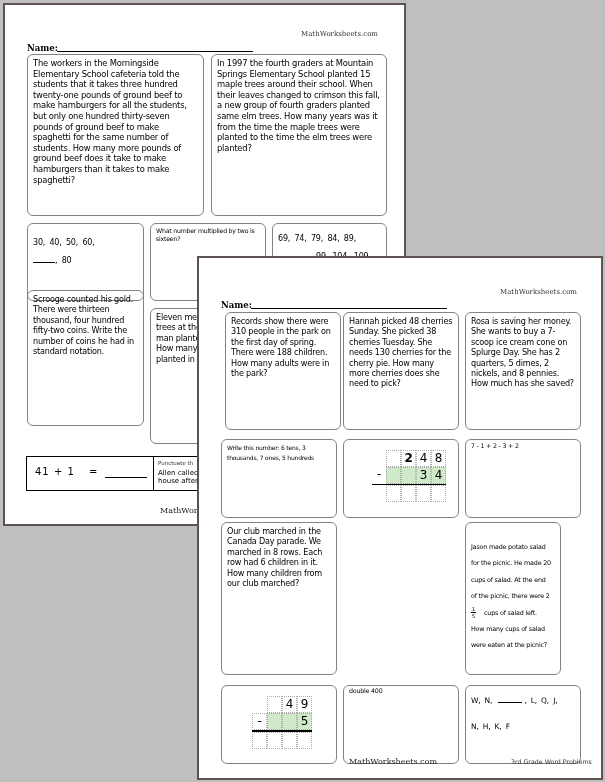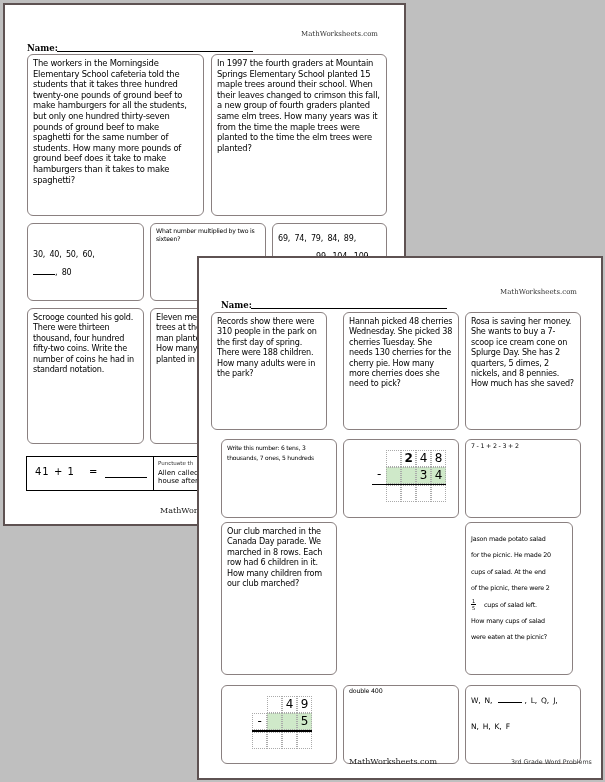--- a/index.html
+++ b/index.html
@@ -32,31 +32,31 @@
 <body>
 
 <div id="page1" class="page">
   <div class="site" style="right:26px; top:25px;">MathWorksheets.com</div>
   <div class="name-row" style="left:22px; top:38px;">Name:</div>
   <div class="name-line" style="left:52px; top:46px; width:196px;"></div>
 
   <div class="box" style="left:22px; top:49px; width:177px; height:162px; font-size:8.4px; line-height:10.6px;">The workers in the Morningside Elementary School cafeteria told the students that it takes three hundred twenty-one pounds of ground beef to make hamburgers for all the students, but only one hundred thirty-seven pounds of ground beef to make spaghetti for the same number of students. How many more pounds of ground beef does it take to make hamburgers than it takes to make spaghetti?</div>
   <div class="box" style="left:206px; top:49px; width:176px; height:162px; font-size:8.4px; line-height:10.6px;">In 1997 the fourth graders at Mountain Springs Elementary School planted 15 maple trees around their school. When their leaves changed to crimson this fall, a new group of fourth graders planted same elm trees. How many years was it from the time the maple trees were planted to the time the elm trees were planted?</div>
 
-  <div class="box seq" style="left:22px; top:218px; width:117px; height:78px; padding-top:26px;">
+  <div class="box seq" style="left:22px; top:218px; width:117px; height:78px; padding-top:14px;">
     <div>30,  40,  50,  60,</div>
     <div style="margin-top:8px;"><span style="display:inline-block;width:22px;border-bottom:1px solid #000;"></span>, <span>80</span></div>
   </div>
   <div class="box small" style="left:145px; top:218px; width:116px; height:78px;">What number multiplied by two is sixteen?</div>
   <div class="box seq" style="left:267px; top:218px; width:115px; height:78px; padding-top:10px;">
     <div>69,  74,  79,  84,  89,</div>
     <div style="margin-top:8px; padding-left:38px;">99,  104,  109,  114</div>
   </div>
 
-  <div class="box" style="left:22px; top:303px; width:117px; height:136px;">Scrooge counted his gold. There were thirteen thousand, four hundred fifty-two coins. Write the number of coins he had in standard notation.</div>
+  <div class="box" style="left:22px; top:285px; width:117px; height:136px;">Scrooge counted his gold. There were thirteen thousand, four hundred fifty-two coins. Write the number of coins he had in standard notation.</div>
   <div class="box" style="left:145px; top:303px; width:116px; height:136px; white-space:pre-line;">Eleven men
 trees at the
 man plante
 How many
 planted in</div>
 
   <div style="position:absolute; left:21px; top:451px; width:360px; height:35px; border:1px solid #000; box-sizing:border-box;">
     <div style="position:absolute; left:0; top:0; width:126px; height:33px; border-right:1px solid #000;">
       <span style="position:absolute; left:8px; top:9px; font-size:10px; letter-spacing:1px;">41 + 1</span>
       <span style="position:absolute; left:62px; top:9px; font-size:10px;">=</span>
@@ -68,22 +68,22 @@
   </div>
 
   <div class="footer" style="left:155px; top:501px;">MathWorksheets.com</div>
 </div>
 
 <div id="page2" class="page">
   <div class="site" style="right:24px; top:30px;">MathWorksheets.com</div>
   <div class="name-row" style="left:22px; top:42px;">Name:</div>
   <div class="name-line" style="left:52px; top:50px; width:196px;"></div>
 
-  <div class="box" style="left:12px; top:54px; width:116px; height:118px;">Records show there were 310 people in the park on the first day of spring. There were 188 children. How many adults were in the park?</div>
-  <div class="box" style="left:144px; top:54px; width:116px; height:118px;">Hannah picked 48 cherries Wednesday. She picked 38 cherries Tuesday. She needs 130 cherries for the cherry pie. How many more cherries does she need to pick?</div>
+  <div class="box" style="left:26px; top:54px; width:116px; height:118px;">Records show there were 310 people in the park on the first day of spring. There were 188 children. How many adults were in the park?</div>
+  <div class="box" style="left:144px; top:54px; width:116px; height:118px;">Hannah picked 48 cherries Sunday. She picked 38 cherries Tuesday. She needs 130 cherries for the cherry pie. How many more cherries does she need to pick?</div>
   <div class="box" style="left:266px; top:54px; width:116px; height:118px;">Rosa is saving her money. She wants to buy a 7-scoop ice cream cone on Splurge Day. She has 2 quarters, 5 dimes, 2 nickels, and 8 pennies. How much has she saved?</div>
 
   <div class="box small" style="left:22px; top:181px; width:116px; height:79px; font-size:6px; line-height:10px;">Write this number: 6 tens, 3 thousands, 7 ones, 5 hundreds</div>
   <div class="box" style="left:144px; top:181px; width:116px; height:79px;">
     <div class="grid-cell" style="left:42px; top:10px; width:15px; height:17px;"></div>
     <div class="grid-cell" style="left:57px; top:10px; width:15px; height:17px; font-weight:bold;">2</div>
     <div class="grid-cell" style="left:72px; top:10px; width:15px; height:17px;">4</div>
     <div class="grid-cell" style="left:87px; top:10px; width:15px; height:17px;">8</div>
     <div class="grid-cell" style="left:28px; top:27px; width:14px; height:17px; border:none;">-</div>
     <div class="grid-cell green" style="left:42px; top:27px; width:15px; height:17px;"></div>
@@ -92,21 +92,21 @@
     <div class="grid-cell green" style="left:87px; top:27px; width:15px; height:17px;">4</div>
     <div class="rule" style="left:28px; top:44px; width:74px;"></div>
     <div class="grid-cell" style="left:42px; top:45px; width:15px; height:17px;"></div>
     <div class="grid-cell" style="left:57px; top:45px; width:15px; height:17px;"></div>
     <div class="grid-cell" style="left:72px; top:45px; width:15px; height:17px;"></div>
     <div class="grid-cell" style="left:87px; top:45px; width:15px; height:17px;"></div>
   </div>
   <div class="box small" style="left:266px; top:181px; width:116px; height:79px; font-size:6.3px; padding-top:2px;">7 - 1 + 2 - 3 + 2</div>
 
   <div class="box" style="left:22px; top:264px; width:116px; height:153px;">Our club marched in the Canada Day parade. We marched in 8 rows. Each row had 6 children in it. How many children from our club marched?</div>
-  <div class="box" style="left:266px; top:264px; width:108px; height:153px; font-size:6.4px; line-height:16.4px; padding-top:8px;">
+  <div class="box" style="left:266px; top:264px; width:96px; height:153px; font-size:6.4px; line-height:16.4px; padding-top:16px;">
     <div>Jason made potato salad</div>
     <div>for the picnic. He made 20</div>
     <div>cups of salad. At the end</div>
     <div>of the picnic, there were 2</div>
     <div style="display:flex; align-items:center;">
       <span style="display:inline-flex; flex-direction:column; align-items:center; font-size:5px; line-height:6px; margin-right:8px;">
         <span style="border-bottom:1px solid #000; padding:0 1px;">1</span>
         <span>5</span>
       </span>
       <span>cups of salad left.</span>

